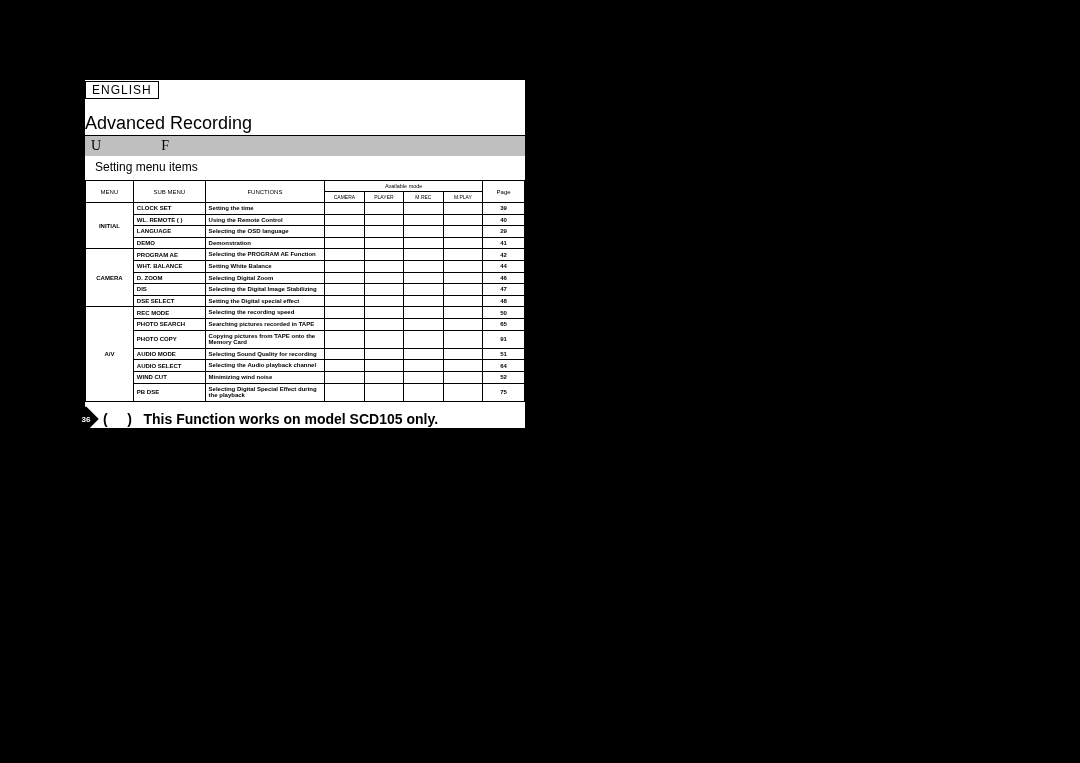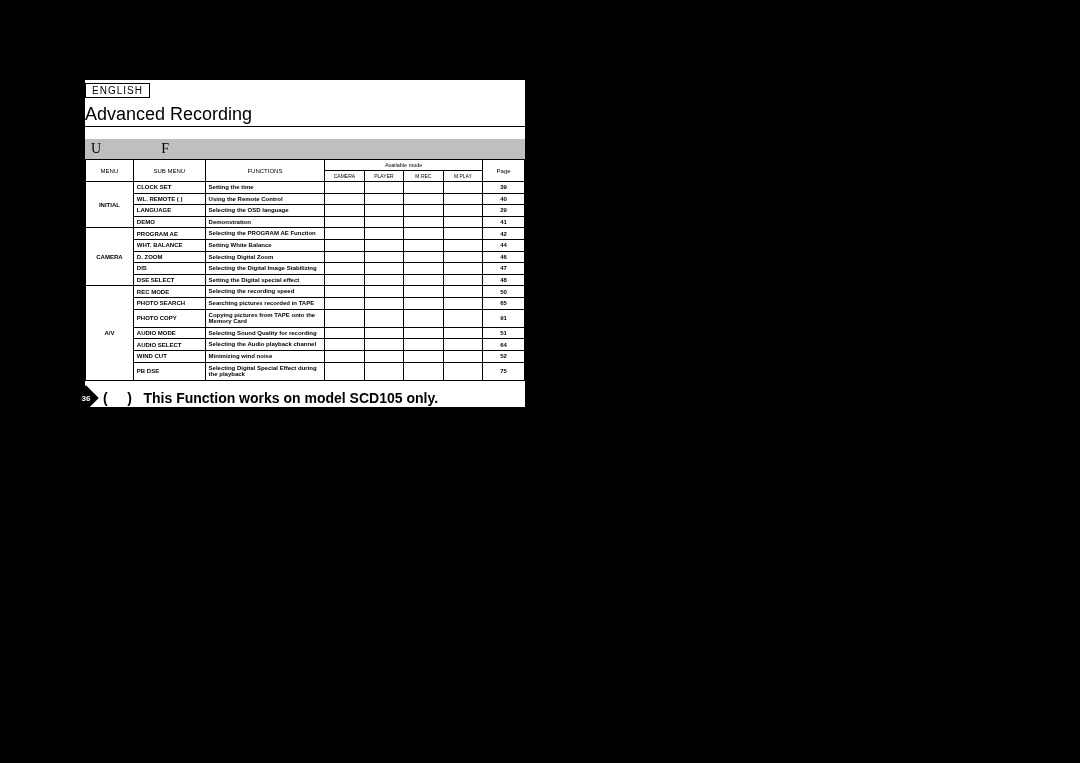--- a/index.html
+++ b/index.html
@@ -16,30 +16,30 @@
     left: 85px;
     top: 80px;
     width: 440px;
     background: #fff;
     color: #000;
   }
   .lang-box {
     border: 1px solid #000;
     display: inline-block;
     padding: 1px 6px;
-    font-size: 10px;
+    font-size: 12px;
     letter-spacing: 1px;
-    margin-bottom: 6px;
+    margin-bottom: 14px;
   }
   .title {
     font-size: 18px;
     font-weight: normal;
     border-bottom: 1.5px solid #000;
     padding-bottom: 1px;
-    margin-bottom: 12px;
+    margin-bottom: 0;
   }
   .gray-bar {
     background: #bfbfbf;
     display: flex;
     align-items: center;
     font-family: "Times New Roman", serif;
     font-size: 14px;
     height: 20px;
     padding: 0 6px;
     gap: 60px;
@@ -104,20 +104,21 @@
 
   <div class="lang-box">ENGLISH</div>
 
   <div class="title">Advanced Recording</div>
 
   <div class="gray-bar">
     <span>U</span>
     <span>F</span>
   </div>
 
+  <div class="subheading">Setting menu items</div>
 
   <table class="menu">
     <colgroup>
       <col class="col-menu">
         <col class="col-sub">
         <col class="col-func">
       <col class="col-mode">
         <col class="col-mode">
         <col class="col-mode">
         <col class="col-mode">

